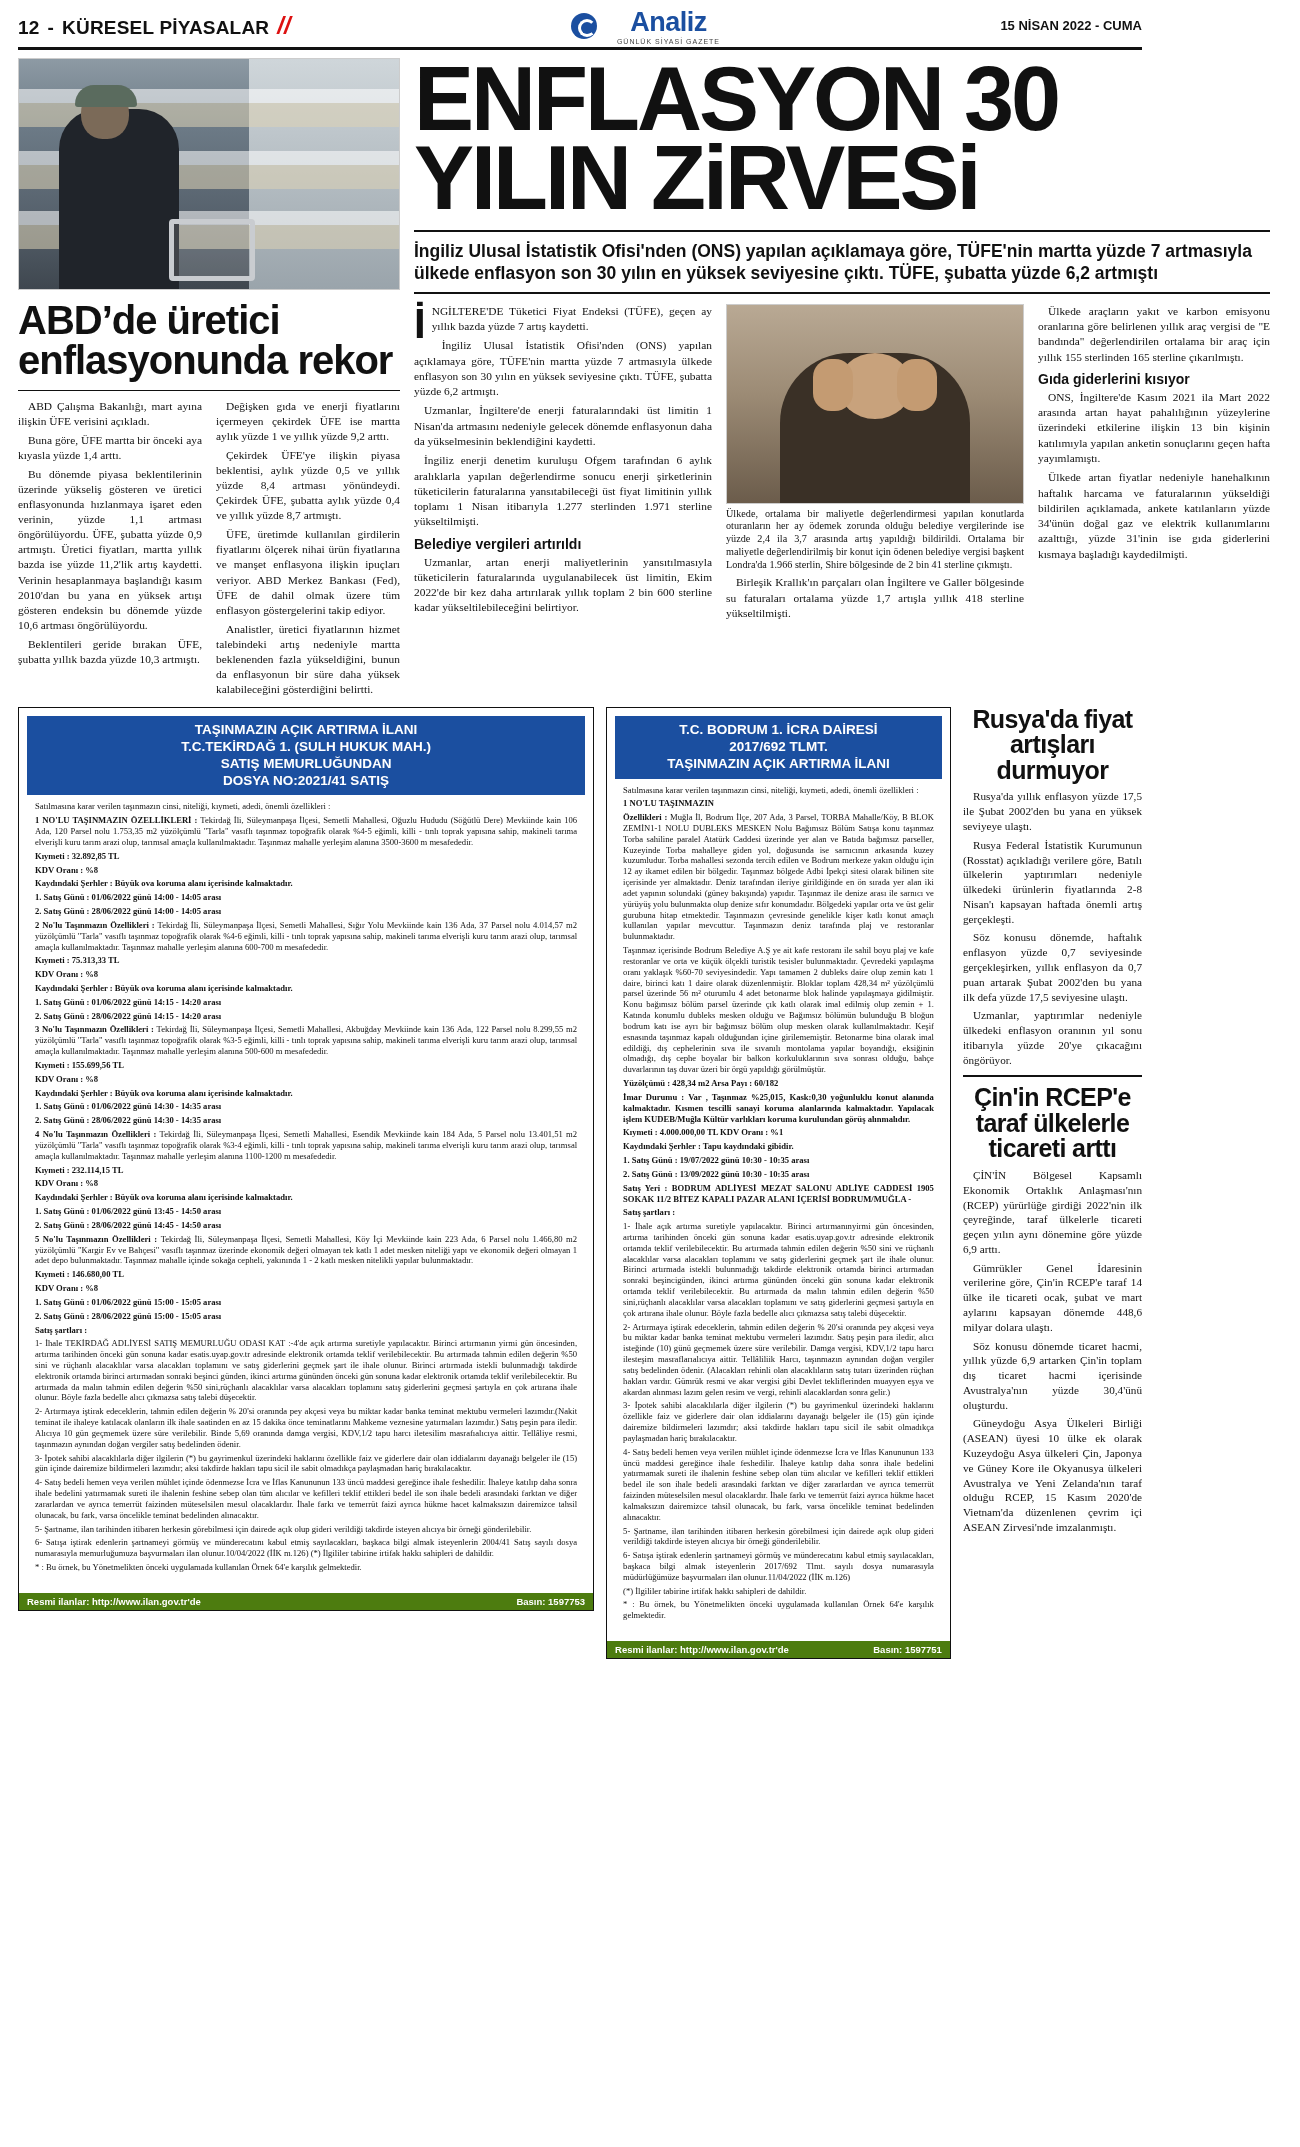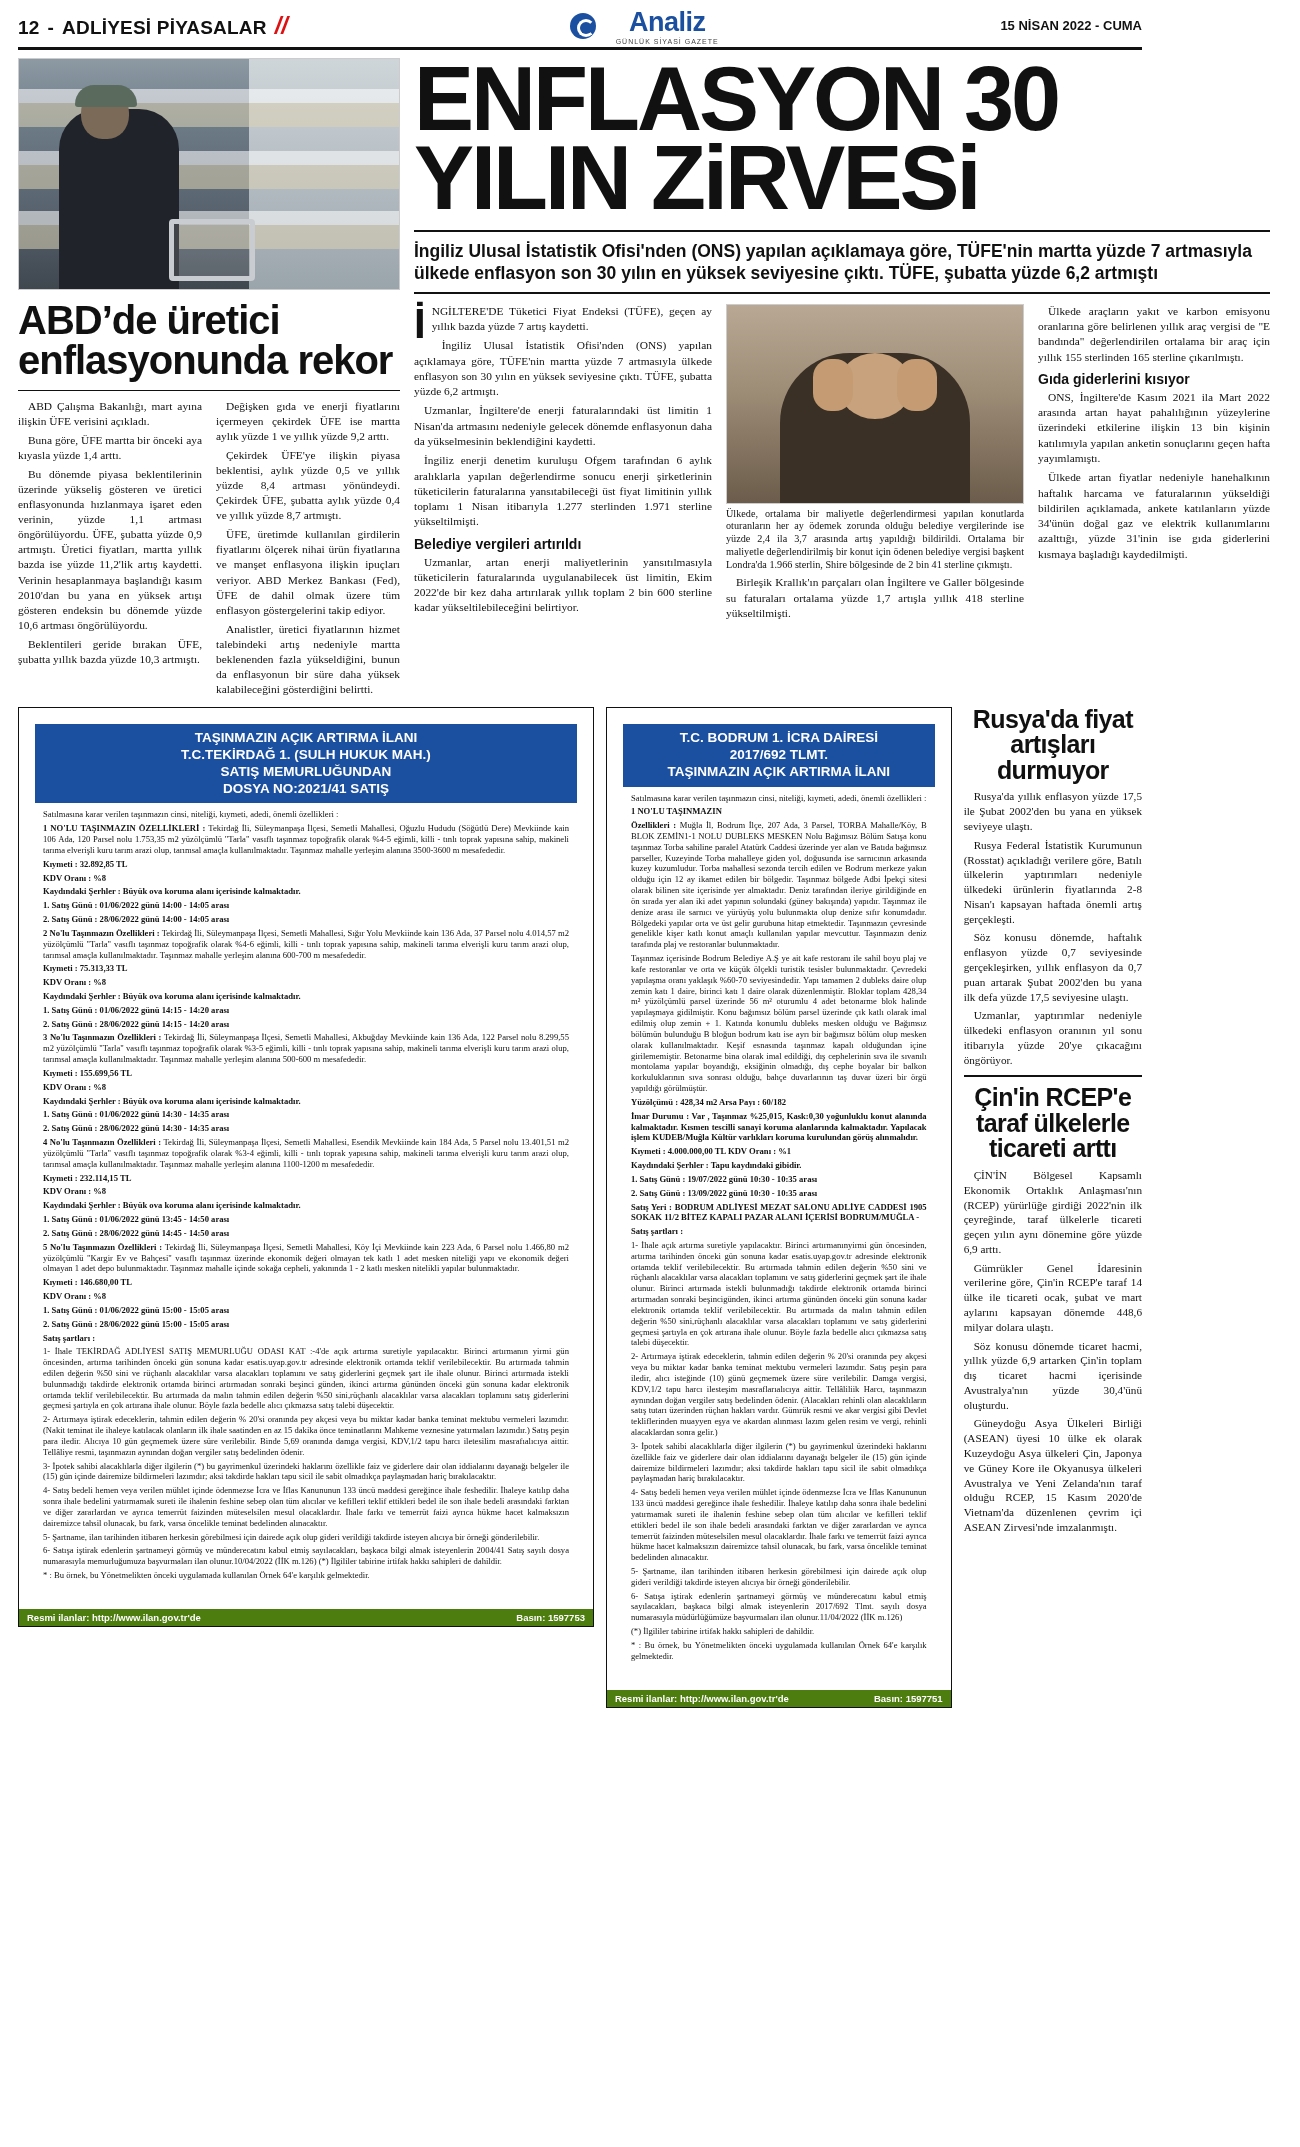--- a/index.html
+++ b/index.html
@@ -105,21 +105,21 @@
   .side-head {
     font-family:"Liberation Sans", sans-serif; font-weight:bold;
     font-size:25px; line-height:1.02; letter-spacing:-0.6px; margin:0 0 6px 0;text-align:center;
   }
   .side-body { font-size:11.2px; line-height:1.32; text-align:justify; }
   .side-body p { margin:0 0 4px 0; text-indent:10px; }
   .side-rule { border-top:2px solid #111; margin:8px 0; }
 
   
   .legal-wrap { display:flex; gap:12px; margin-top:10px; align-items:flex-start;}
-  .legal-box { border:1.5px solid #111; padding:16px; position:relative; }
+  .legal-box { border:1.5px solid #111; padding:8px; position:relative; }
   .legal-a { width:660px; }
   .legal-b { width:394px; }
   .legal-header {
     background:#1b4fa0; color:#fff; text-align:center;
     font-family:"Liberation Sans", sans-serif; font-weight:bold;
     font-size:13.5px; line-height:1.25; padding:6px 4px;
   }
   .legal-body { padding:6px 8px 26px 8px; font-size:8.6px; line-height:1.26; text-align:justify; }
   .legal-body p { margin:0 0 3px 0; }
   .legal-footer {
@@ -133,21 +133,21 @@
 </style>
 </head>
 <body>
 
 <div class="page">
 
   <div class="masthead">
     <div class="mh-left">
       <span class="mh-page">12</span>
       <span class="mh-page">-</span>
-      <span class="mh-page">ADLİYESİ PİYASALAR</span>
+      <span class="mh-page">KÜRESEL PİYASALAR</span>
       <span class="mh-slash">//</span>
     </div>
     <div class="mh-center">
       <span class="logo-mark"></span>
       <span style="display:flex;flex-direction:column;align-items:center;">
         <span class="logo-text">Analiz</span>
         <span class="logo-sub">GÜNLÜK SİYASİ GAZETE</span>
       </span>
     </div>
     <div class="mh-right">15 NİSAN 2022 - CUMA</div>

